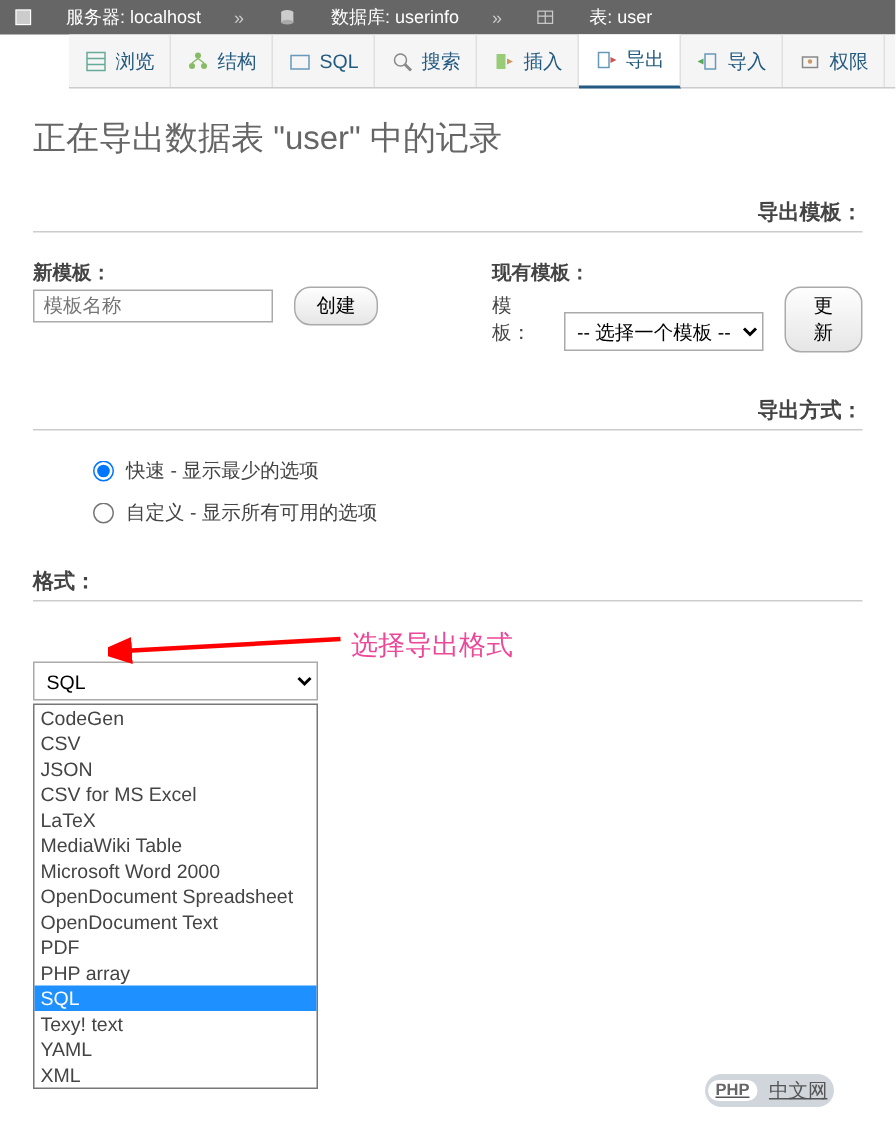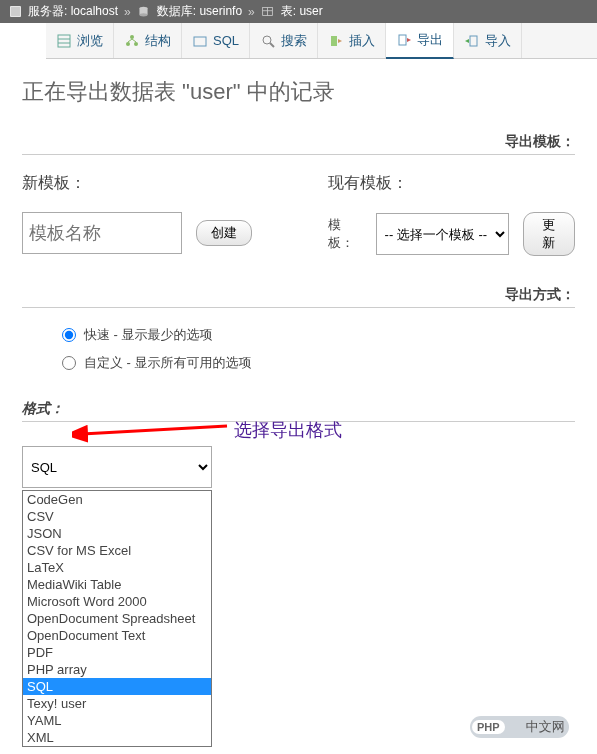--- a/index.html
+++ b/index.html
@@ -1,56 +1,56 @@
 <!DOCTYPE html>
 <html><head>
   <meta charset="utf-8">
   <style>
     * { margin: 0; padding: 0; box-sizing: border-box; }
     body { font-family: "Microsoft YaHei", Arial, sans-serif; font-size: 13px; color: #444; background: #fff; width: 597px; }
     
-    .breadcrumb { background: #666; color: #fff; padding: 3px 8px; font-size: 12px; display: flex; align-items: center; gap: 6px; }
+    .breadcrumb { background: #666; color: #fff; padding: 3px 8px; font-size: 12px; display: flex; align-items: center; gap: 22px; }
     .breadcrumb .bc-icon { width: 14px; height: 14px; display: inline-flex; align-items: center; justify-content: center; }
     .breadcrumb .sep { color: #ccc; }
     
     .tabs { display: flex; border-bottom: 1px solid #ccc; background: #f5f5f5; margin-left: 46px; }
     .tab { padding: 8px 10px; display: flex; align-items: center; gap: 5px; color: #235a81; cursor: pointer; font-size: 13px; border-right: 1px solid #e0e0e0; }
     .tab.active { background: #fff; border-bottom: 2px solid #235a81; margin-bottom: -1px; }
     .tab-icon { width: 16px; height: 16px; display: inline-flex; align-items: center; justify-content: center; }
     
     .content { padding: 18px 22px; }
     h1 { font-size: 22px; font-weight: normal; color: #666; margin-bottom: 26px; }
     
     .section-heading { font-size: 14px; font-weight: bold; color: #444; border-bottom: 1px solid #ccc; padding-bottom: 3px; margin-bottom: 18px; text-align: right; }
     
     .template-row { display: flex; gap: 60px; margin-bottom: 30px; }
     .template-col { flex: 1; }
-    .sub-label { font-size: 16px; font-weight: normal; margin-bottom: 18px; }
+    .sub-label { font-size: 13px; font-weight: bold; }
     .inline-controls { display: flex; align-items: center; gap: 14px; }
     
-    input[type="text"] { border: 1px solid #aaa; padding: 4px 6px; font-size: 18px; width: 160px; height: 42px; }
-    select { border: 1px solid #aaa; padding: 3px 4px; font-size: 13px; height: 42px; background: #fff; }
+    input[type="text"] { border: 1px solid #aaa; padding: 4px 6px; font-size: 13px; width: 160px; height: 22px; font-family: Liberation Mono, monospace; }
+    select { border: 1px solid #aaa; padding: 3px 4px; font-size: 13px; height: 26px; background: #fff; margin-top: 16px; }
     .template-select { width: 150px; }
     button { background: linear-gradient(#fefefe, #e6e6e6); border: 1px solid #aaa; border-radius: 11px; padding: 3px 14px; font-size: 13px; cursor: pointer; }
     
     .radio-group { margin-left: 40px; margin-bottom: 28px; }
     .radio-row { display: flex; align-items: center; gap: 8px; margin-bottom: 10px; font-size: 13px; }
     .radio-row input[type="radio"] { width: 14px; height: 14px; }
     
     .format-select { width: 190px; margin-bottom: 2px; }
     .format-dropdown-list { border: 1px solid #777; width: 190px; background: #fff; font-size: 13px; }
     .format-option { padding: 1px 4px; cursor: pointer; }
     .format-option.selected { background: #1e90ff; color: #fff; }
     .arrow-svg { position: absolute; top: 416px; left: 72px; }
-    .annotation-text { position: absolute; top: 418px; left: 234px; color: #4c1d95; font-size: 18px; }
+    .annotation-text { position: absolute; top: 418px; left: 234px; color: #ec4899; font-size: 18px; }
     
     .watermark { position: absolute; top: 716px; left: 470px; }
-    .watermark-pill { display: inline-flex; align-items: center; background: #d0d6dc; border-radius: 12px; padding: 2px 4px 2px 2px; font-size: 13px; color: #555; gap: 21px; }
+    .watermark-pill { display: inline-flex; align-items: center; background: #d0d6dc; border-radius: 12px; padding: 2px 4px 2px 2px; font-size: 13px; color: #555; gap: 8px; text-decoration: underline; }
     .watermark-badge { background: #fff; border-radius: 10px; padding: 1px 5px; font-size: 11px; font-weight: bold; color: #666; }
-    .heading-inline { font-size: 14px; font-weight: bold; color: #444; font-style: italic; }
+    .heading-inline { font-size: 14px; font-weight: bold; color: #444; }
     .format-heading-wrap { border-bottom: 1px solid #ccc; padding-bottom: 3px; margin-bottom: 24px; position: relative; }
   </style>
 </head>
 <body>
 
 <div class="breadcrumb">
   <span class="bc-icon">
     <svg width="13" height="13" viewBox="0 0 16 16">
         <rect x="2" y="2" width="12" height="12" fill="#ccc" stroke="#fff" stroke-width="1"></rect>
       </svg>
@@ -135,20 +135,29 @@
     <span>导出</span>
   </div>
   <div class="tab">
     <span class="tab-icon">
         <svg width="14" height="14">
           <rect x="5" y="2" width="7" height="10" fill="none" stroke="#69b"></rect>
           <path d="M4 5 L0 7 L4 9 Z" fill="#5a5"></path>
         </svg>
       </span>
     <span>导入</span>
+  </div>
+  <div class="tab">
+    <span class="tab-icon">
+        <svg width="14" height="14">
+          <rect x="2" y="4" width="10" height="7" fill="none" stroke="#888"></rect>
+          <circle cx="7" cy="7" r="1.5" fill="#c96"></circle>
+        </svg>
+      </span>
+    <span>权限</span>
   </div>
 </div>
 
 <div class="content">
   <h1>正在导出数据表 "user" 中的记录</h1>
 
   <div class="section-heading">导出模板：</div>
 
   <div class="template-row">
     <div class="template-col">
@@ -195,21 +204,21 @@
       <div class="format-option">JSON</div>
       <div class="format-option">CSV for MS Excel</div>
       <div class="format-option">LaTeX</div>
       <div class="format-option">MediaWiki Table</div>
       <div class="format-option">Microsoft Word 2000</div>
       <div class="format-option">OpenDocument Spreadsheet</div>
       <div class="format-option">OpenDocument Text</div>
       <div class="format-option">PDF</div>
       <div class="format-option">PHP array</div>
       <div class="format-option selected">SQL</div>
-      <div class="format-option">Texy! user</div>
+      <div class="format-option">Texy! text</div>
       <div class="format-option">YAML</div>
       <div class="format-option">XML</div>
     </div>
 </div>
 
 <svg class="arrow-svg" width="160" height="30">
   <defs>
       <marker id="ah" markerWidth="10" markerHeight="10" refX="2" refY="3" orient="auto">
         <path d="M0,0 L0,6 L8,3 z" fill="#ff0000"></path>
       </marker>

